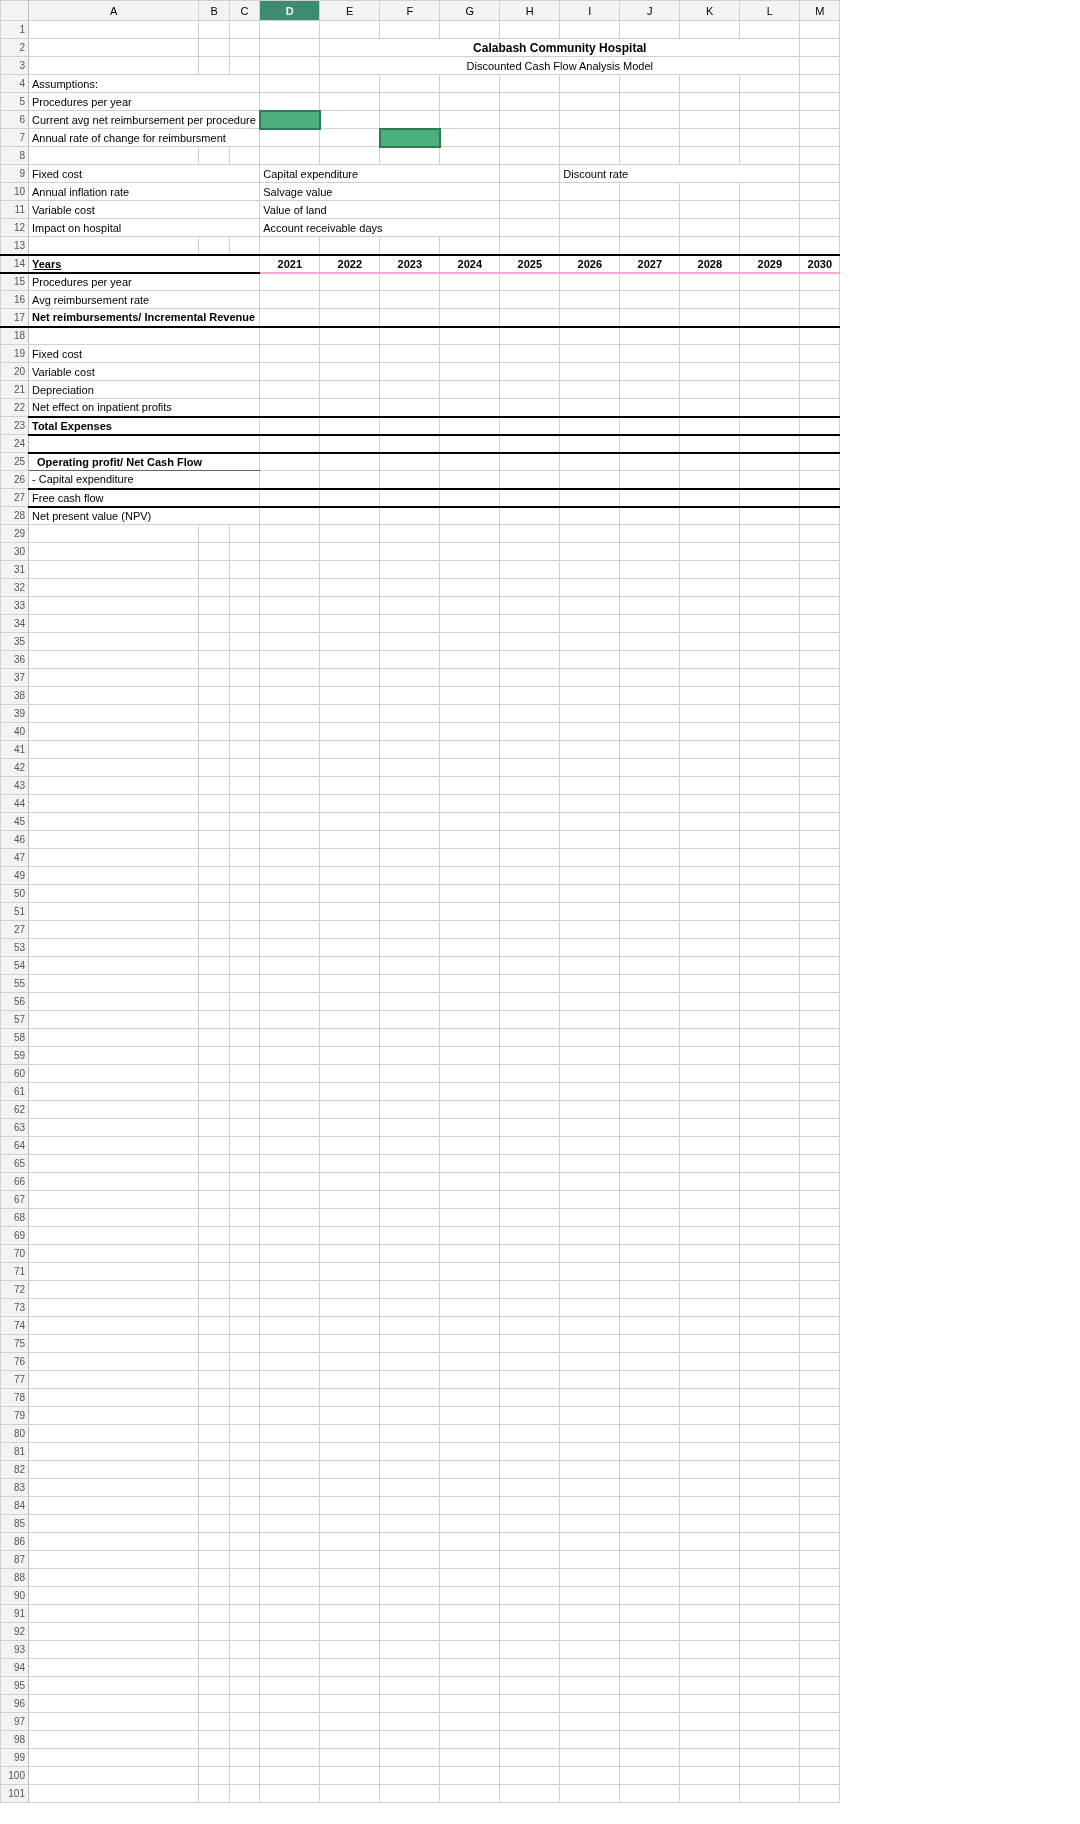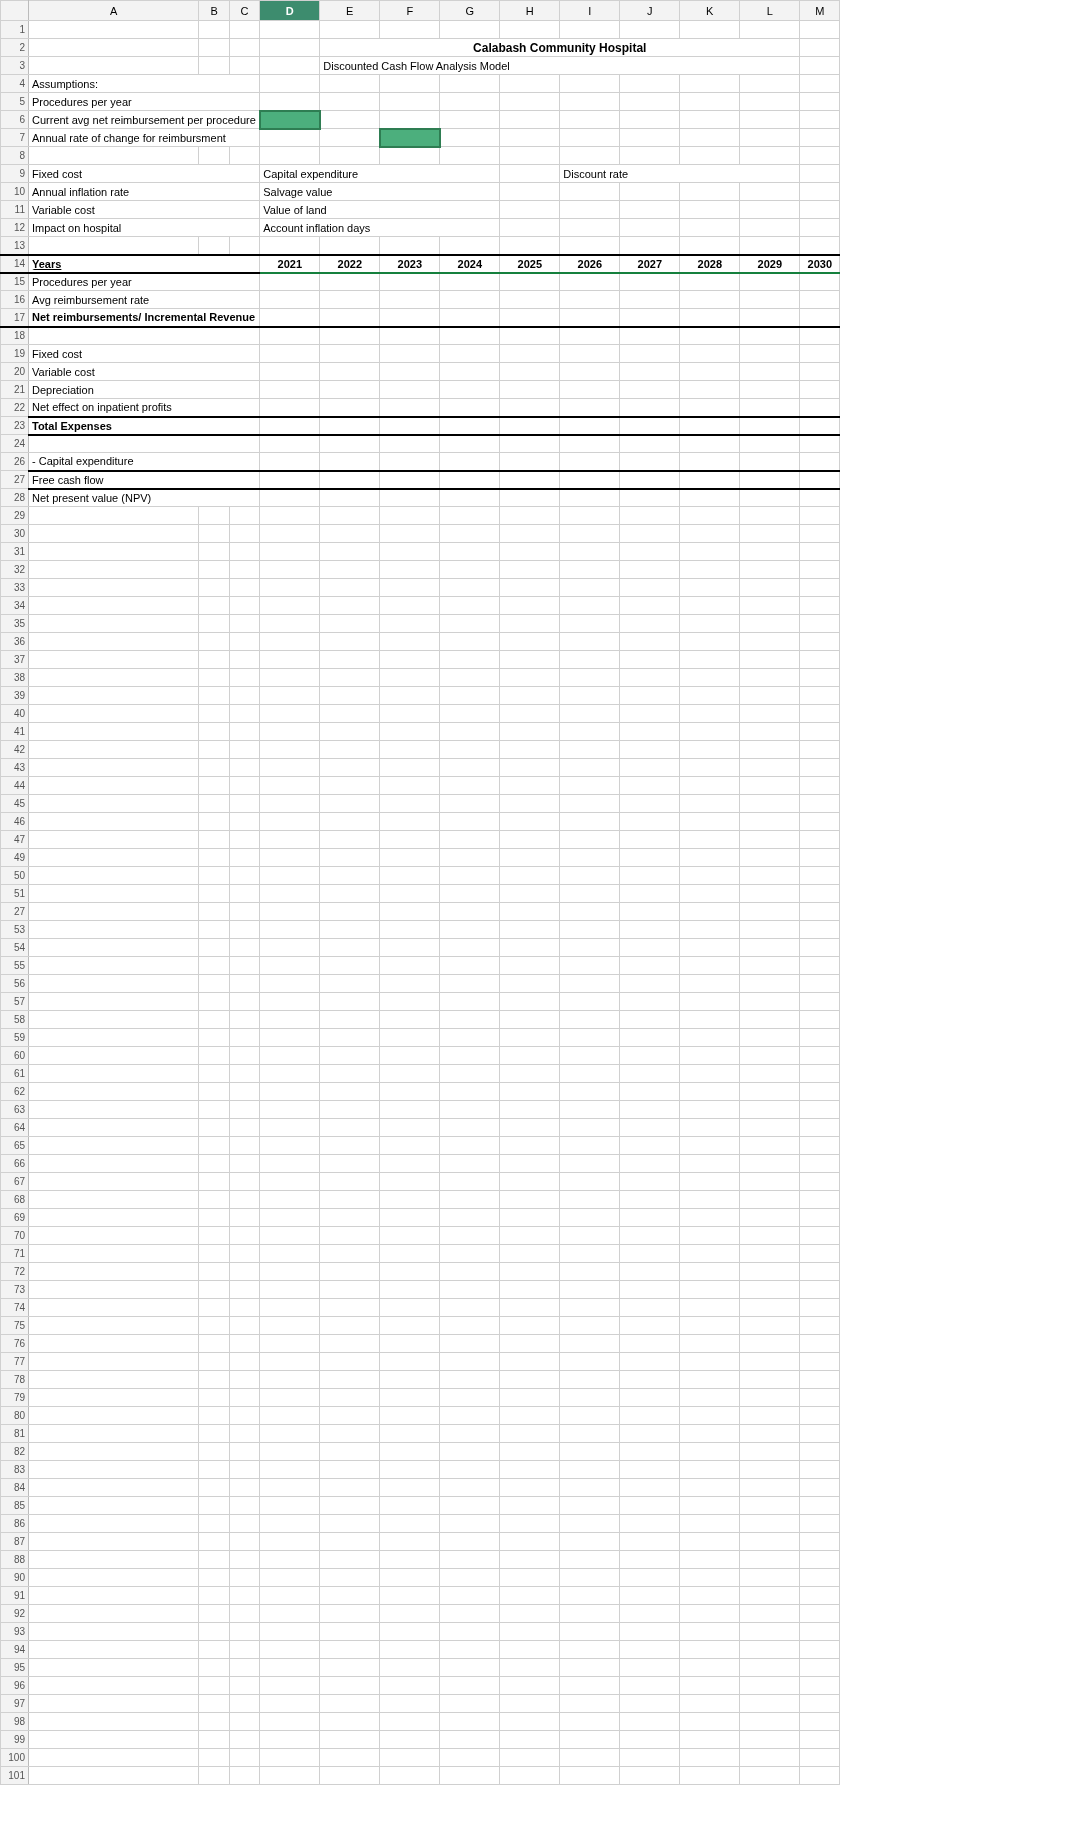--- a/index.html
+++ b/index.html
@@ -76,28 +76,29 @@
     
     .bold { font-weight: normal; }
 
     
     .title-main {
       text-align: center;
       font-weight: bold;
       font-size: 12px;
     }
     .title-sub {
+      text-align: center;
       font-size: 11px;
     }
 
     
     .year-header {
       text-align: center;
       font-weight: bold;
-      border-bottom: 2px solid #15803d;
+      border-bottom: 2px solid #f9a8d4;
     }
 
     
     .green-cell {
       background: #4caf7d;
       border: 2px solid #2e7d52;
     }
 
     
     .years-label {
@@ -294,21 +295,21 @@
         <td></td>
         <td></td>
         <td></td>
         <td></td>
         <td></td>
       </tr>
 
       <tr class="data-row">
         <td class="row-num-cell">12</td>
         <td colspan="3">Impact on hospital</td>
-        <td colspan="4">Account inflation days</td>
+        <td colspan="4">Account receivable days</td>
         <td></td>
         <td></td>
         <td></td>
         <td></td>
         <td></td>
         <td></td>
       </tr>
 
       <tr class="data-row">
         <td class="row-num-cell">13</td>
@@ -485,20 +486,34 @@
         <td></td>
         <td></td>
         <td></td>
         <td></td>
         <td></td>
         <td></td>
         <td></td>
         <td></td>
       </tr>
 
+      <tr class="data-row">
+        <td class="row-num-cell">25</td>
+        <td colspan="3" style="font-weight:bold; border-top:2px solid #000; border-bottom:1px solid #666; padding-left:8px;">  Operating profit/ Net Cash Flow</td>
+        <td style="border-top:2px solid #000;"></td>
+        <td style="border-top:2px solid #000;"></td>
+        <td style="border-top:2px solid #000;"></td>
+        <td style="border-top:2px solid #000;"></td>
+        <td style="border-top:2px solid #000;"></td>
+        <td style="border-top:2px solid #000;"></td>
+        <td style="border-top:2px solid #000;"></td>
+        <td style="border-top:2px solid #000;"></td>
+        <td style="border-top:2px solid #000;"></td>
+        <td style="border-top:2px solid #000;"></td>
+      </tr>
 
       <tr class="data-row">
         <td class="row-num-cell">26</td>
         <td colspan="3">- Capital expenditure</td>
         <td></td>
         <td></td>
         <td></td>
         <td></td>
         <td></td>
         <td></td>

